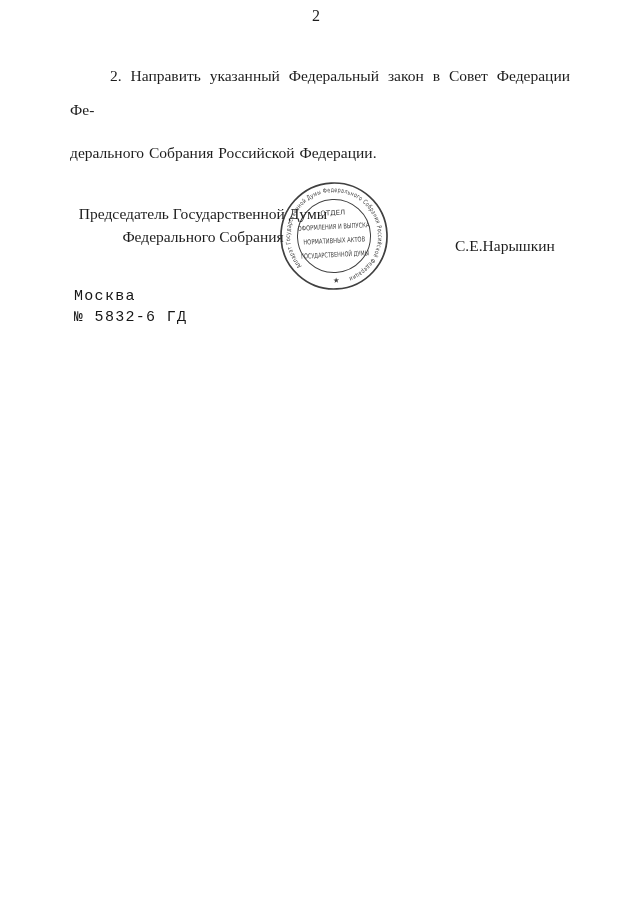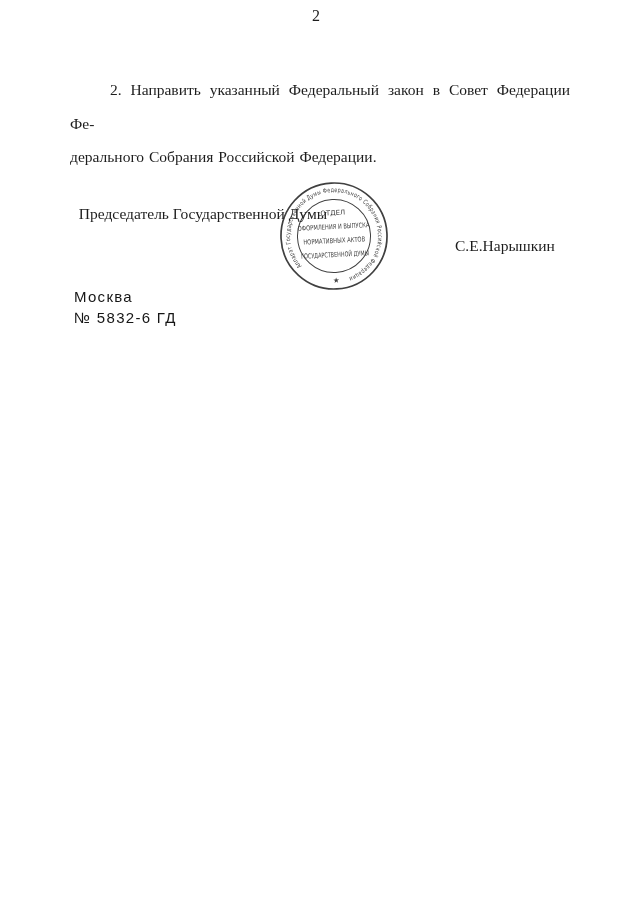--- a/index.html
+++ b/index.html
@@ -13,53 +13,53 @@
   }
   .page-number {
     position: absolute;
     top: 7px; left: 0;
     width: 632px;
     text-align: center;
     font-size: 16px;
   }
   .body-text {
     position: absolute;
-    left: 70px; top: 73px;
+    left: 70px; top: 59px;
     width: 500px;
     font-size: 15.5px;
     line-height: 33.5px;
     word-spacing: 1px;
   }
   .para-first-line {
     text-indent: 40px;
     text-align: justify;
     text-align-last: justify;
   }
-  .para-cont-line { text-align: left; }
+  .para-cont-line { text-align: left; margin-top: 10px; }
   .para-indent {
     text-indent: 40px;
     white-space: pre-wrap;
   }
   .signature-block {
     position: absolute;
     left: 70px; top: 202px;
     width: 266px;
     text-align: center;
     font-size: 15.5px;
     line-height: 23px;
   }
   .signatory-name {
     position: absolute;
     left: 455px; top: 237px;
     font-size: 15.5px;
   }
   .footer-block {
     position: absolute;
     left: 74px; top: 287px;
-    font-family: Liberation Sans, sans-serif;
+    font-family: Liberation Mono, monospace;
     font-size: 15px;
     line-height: 20.5px;
     letter-spacing: 1.3px;
     color: #161616;
   }
   .stamp {
     position: absolute;
     left: 274px; top: 176px;
     width: 120px; height: 120px;
     transform: rotate(-3deg);
@@ -78,20 +78,21 @@
 
 <div class="page-number">2</div>
 
 <div class="body-text">
   <div class="para-first-line">2. Направить указанный Федеральный закон в Совет Федерации Фе-</div>
   <div class="para-cont-line">дерального Собрания Российской Федерации.</div>
 </div>
 
 <div class="signature-block">
   <div>Председатель Государственной Думы</div>
+  <div>Федерального Собрания</div>
 </div>
 
 <div class="signatory-name">С.Е.Нарышкин</div>
 
 <svg class="stamp" viewBox="0 0 120 120" xmlns="http://www.w3.org/2000/svg">
   <circle cx="60" cy="60" r="53" fill="none" stroke="#262626" stroke-width="1.7"></circle>
   <circle cx="60" cy="60" r="36.5" fill="none" stroke="#262626" stroke-width="1"></circle>
   <defs>
     <path id="ringPath" d="M 60,60 m -44,0 a 44,44 0 1,1 88,0 a 44,44 0 1,1 -88,0"></path>
   </defs>

